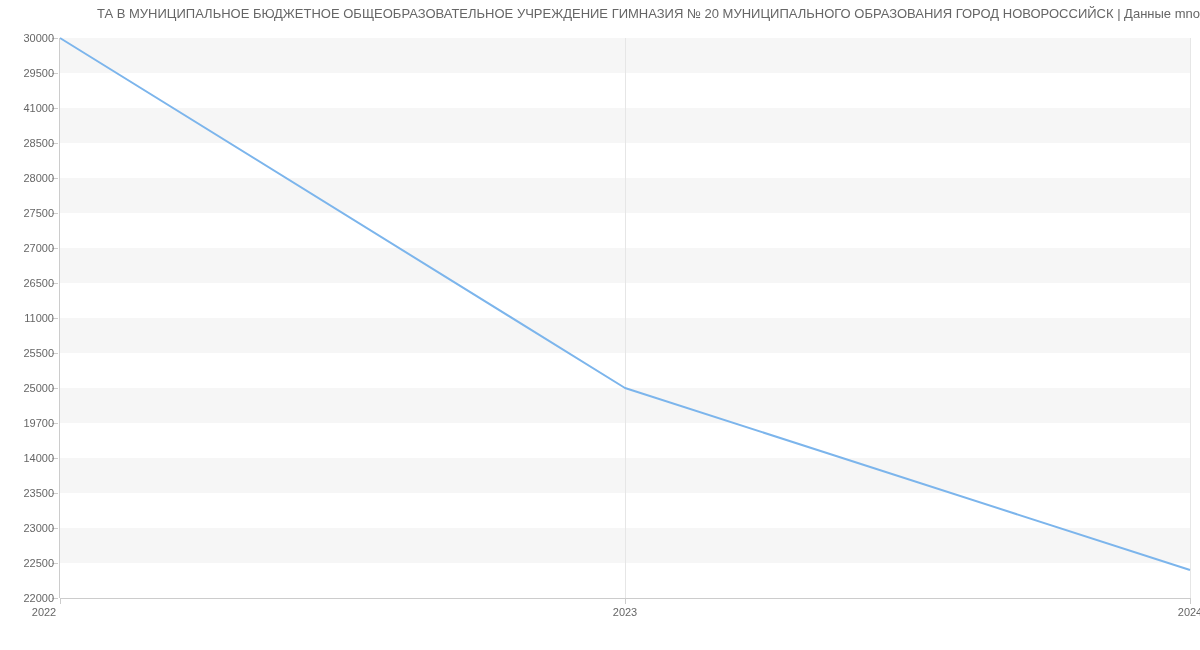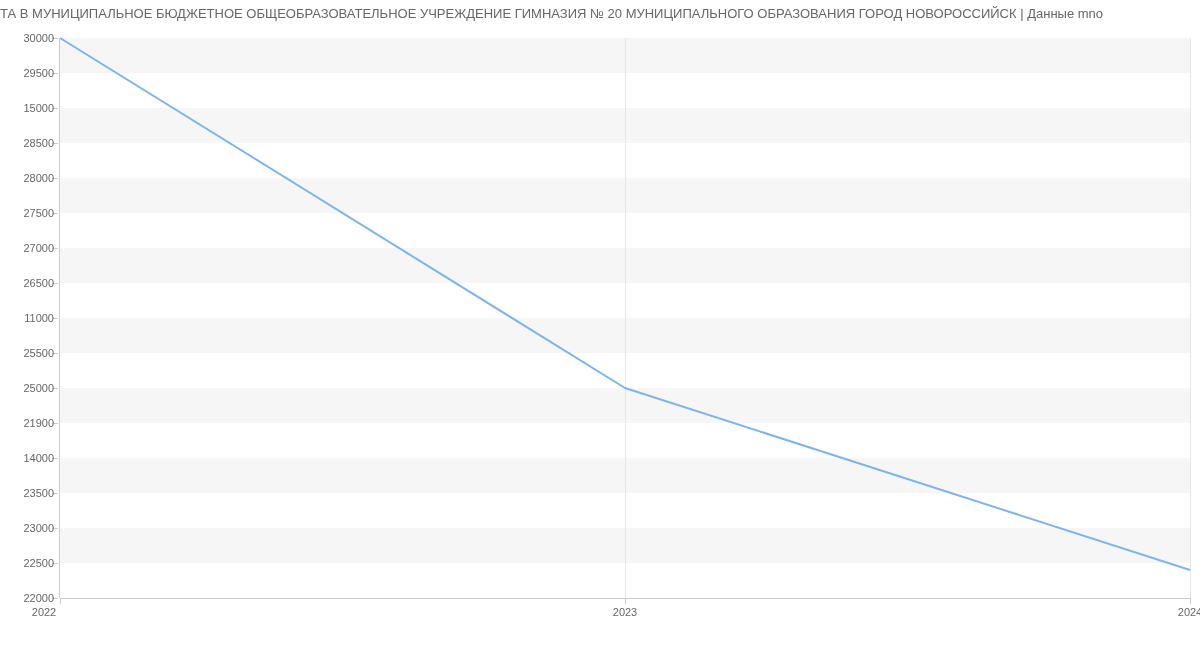--- a/index.html
+++ b/index.html
@@ -7,21 +7,21 @@
       font-family: Verdana, Geneva, sans-serif;
       background: #ffffff;
       width: 1200px;
       height: 650px;
       overflow: hidden;
       position: relative;
     }
     .title {
       font-size: 13px;
       color: #666666;
-      text-align: left;
+      text-align: right;
       padding: 6px 0 4px 0;
       white-space: nowrap;
       overflow: hidden;
     }
     .chart-container {
       position: absolute;
       left: 0;
       top: 28px;
       width: 1200px;
       height: 610px;
@@ -126,39 +126,39 @@
     <div class="y-label" style="top: 570px;">22000</div>
     <div class="y-tick" style="top: 535px;"></div>
     <div class="y-label" style="top: 535px;">22500</div>
     <div class="y-tick" style="top: 500px;"></div>
     <div class="y-label" style="top: 500px;">23000</div>
     <div class="y-tick" style="top: 465px;"></div>
     <div class="y-label" style="top: 465px;">23500</div>
     <div class="y-tick" style="top: 430px;"></div>
     <div class="y-label" style="top: 430px;">14000</div>
     <div class="y-tick" style="top: 395px;"></div>
-    <div class="y-label" style="top: 395px;">21900</div>
+    <div class="y-label" style="top: 395px;">19700</div>
     <div class="y-tick" style="top: 360px;"></div>
     <div class="y-label" style="top: 360px;">25000</div>
     <div class="y-tick" style="top: 325px;"></div>
     <div class="y-label" style="top: 325px;">25500</div>
     <div class="y-tick" style="top: 290px;"></div>
     <div class="y-label" style="top: 290px;">11000</div>
     <div class="y-tick" style="top: 255px;"></div>
     <div class="y-label" style="top: 255px;">26500</div>
     <div class="y-tick" style="top: 220px;"></div>
     <div class="y-label" style="top: 220px;">27000</div>
     <div class="y-tick" style="top: 185px;"></div>
     <div class="y-label" style="top: 185px;">27500</div>
     <div class="y-tick" style="top: 150px;"></div>
     <div class="y-label" style="top: 150px; margin-left: 35px;">28000</div>
     <div class="y-tick" style="top: 115px;"></div>
     <div class="y-label" style="top: 115px;">28500</div>
     <div class="y-tick" style="top: 80px;"></div>
-    <div class="y-label" style="top: 80px;">15000</div>
+    <div class="y-label" style="top: 80px;">41000</div>
     <div class="y-tick" style="top: 45px;"></div>
     <div class="y-label" style="top: 45px;">29500</div>
     <div class="y-tick" style="top: 10px;"></div>
     <div class="y-label" style="top: 10px;">30000</div>
     <div class="x-tick" style="left: 60px;"></div>
     <div class="x-label" style="left: 44px;">2022</div>
     <div class="x-tick" style="left: 625px;"></div>
     <div class="x-label" style="left: 625px;">2023</div>
     <div class="x-tick" style="left: 1190px;"></div>
     <div class="x-label" style="left: 1190px;">2024</div>

